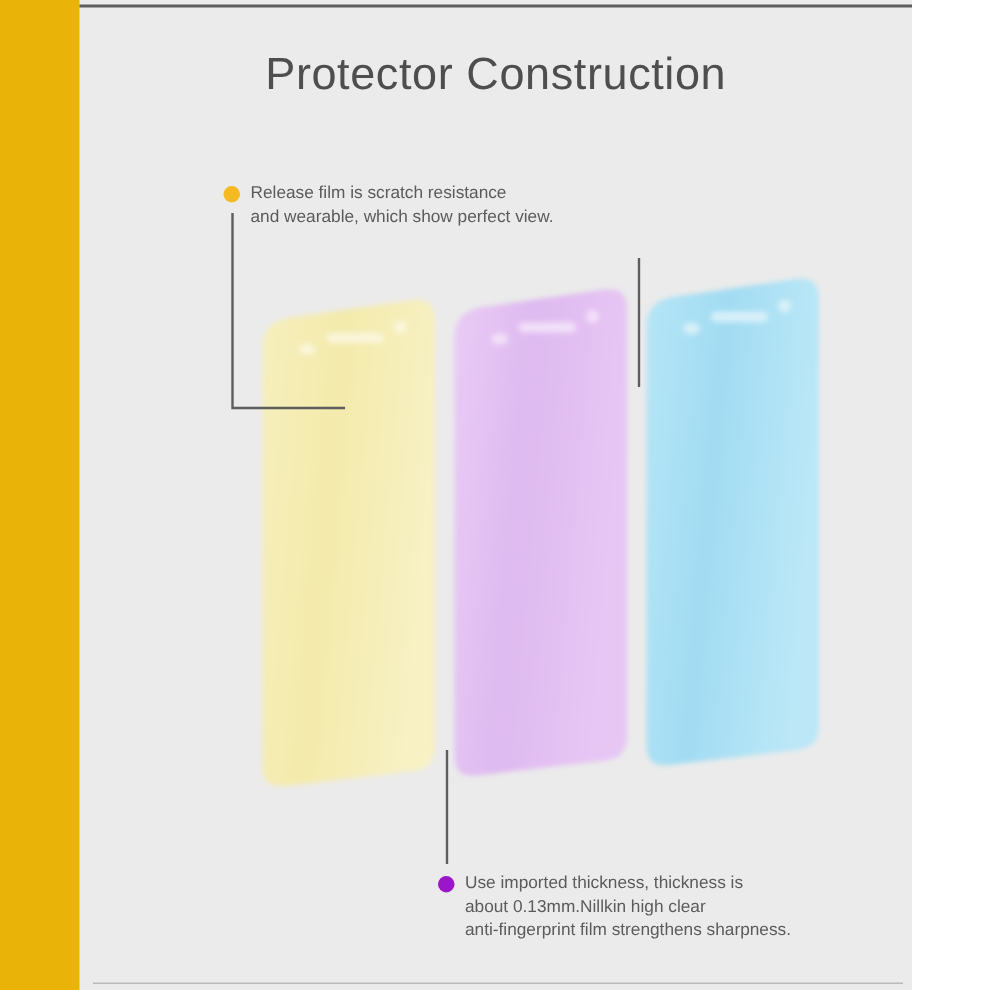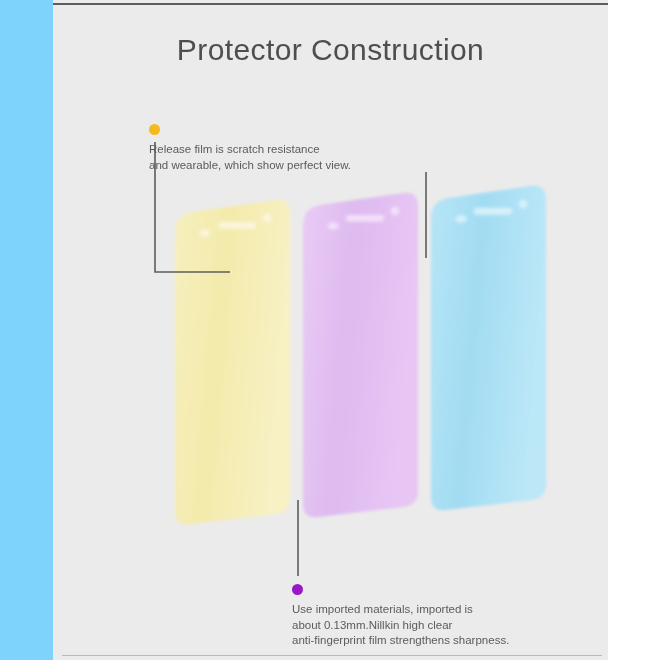--- a/index.html
+++ b/index.html
@@ -12,21 +12,21 @@
     width: 660px;
     height: 660px;
     overflow: hidden;
     font-family: "Liberation Sans", sans-serif;
   }
 
   #stage {
     position: relative;
     width: 592px;
     height: 660px;
-    background: #7dd3fc;
+    background: #eab308;
   }
 
   
   #panel {
     position: absolute;
     left: 53px;
     top: 0px;
     width: 555px;
     height: 660px;
     background: #ebebeb;
@@ -73,21 +73,20 @@
     width: 660px;
     height: 660px;
   }
 
   
   .callout {
     position: absolute;
     display: flex;
     align-items: flex-start;
     gap: 7px;
-    flex-direction: column;
   }
   .dot {
     flex: 0 0 auto;
     width: 11px;
     height: 11px;
     border-radius: 50%;
     margin-top: 2px;
   }
   .callout-text {
     font-size: 11.5px;
@@ -201,18 +200,18 @@
 
   <div class="callout" id="callout-top-left">
     <span class="dot" style="background:#f5b921"></span>
     <span class="callout-text">Release film is scratch resistance
 and wearable, which show perfect view.</span>
   </div>
 
 
   <div class="callout" id="callout-bottom">
     <span class="dot" style="background:#9b16c9"></span>
-    <span class="callout-text">Use imported materials, imported is
+    <span class="callout-text">Use imported thickness, thickness is
 about 0.13mm.Nillkin high clear
 anti-fingerprint film strengthens sharpness.</span>
   </div>
 
 </div>
 
 </body></html>

